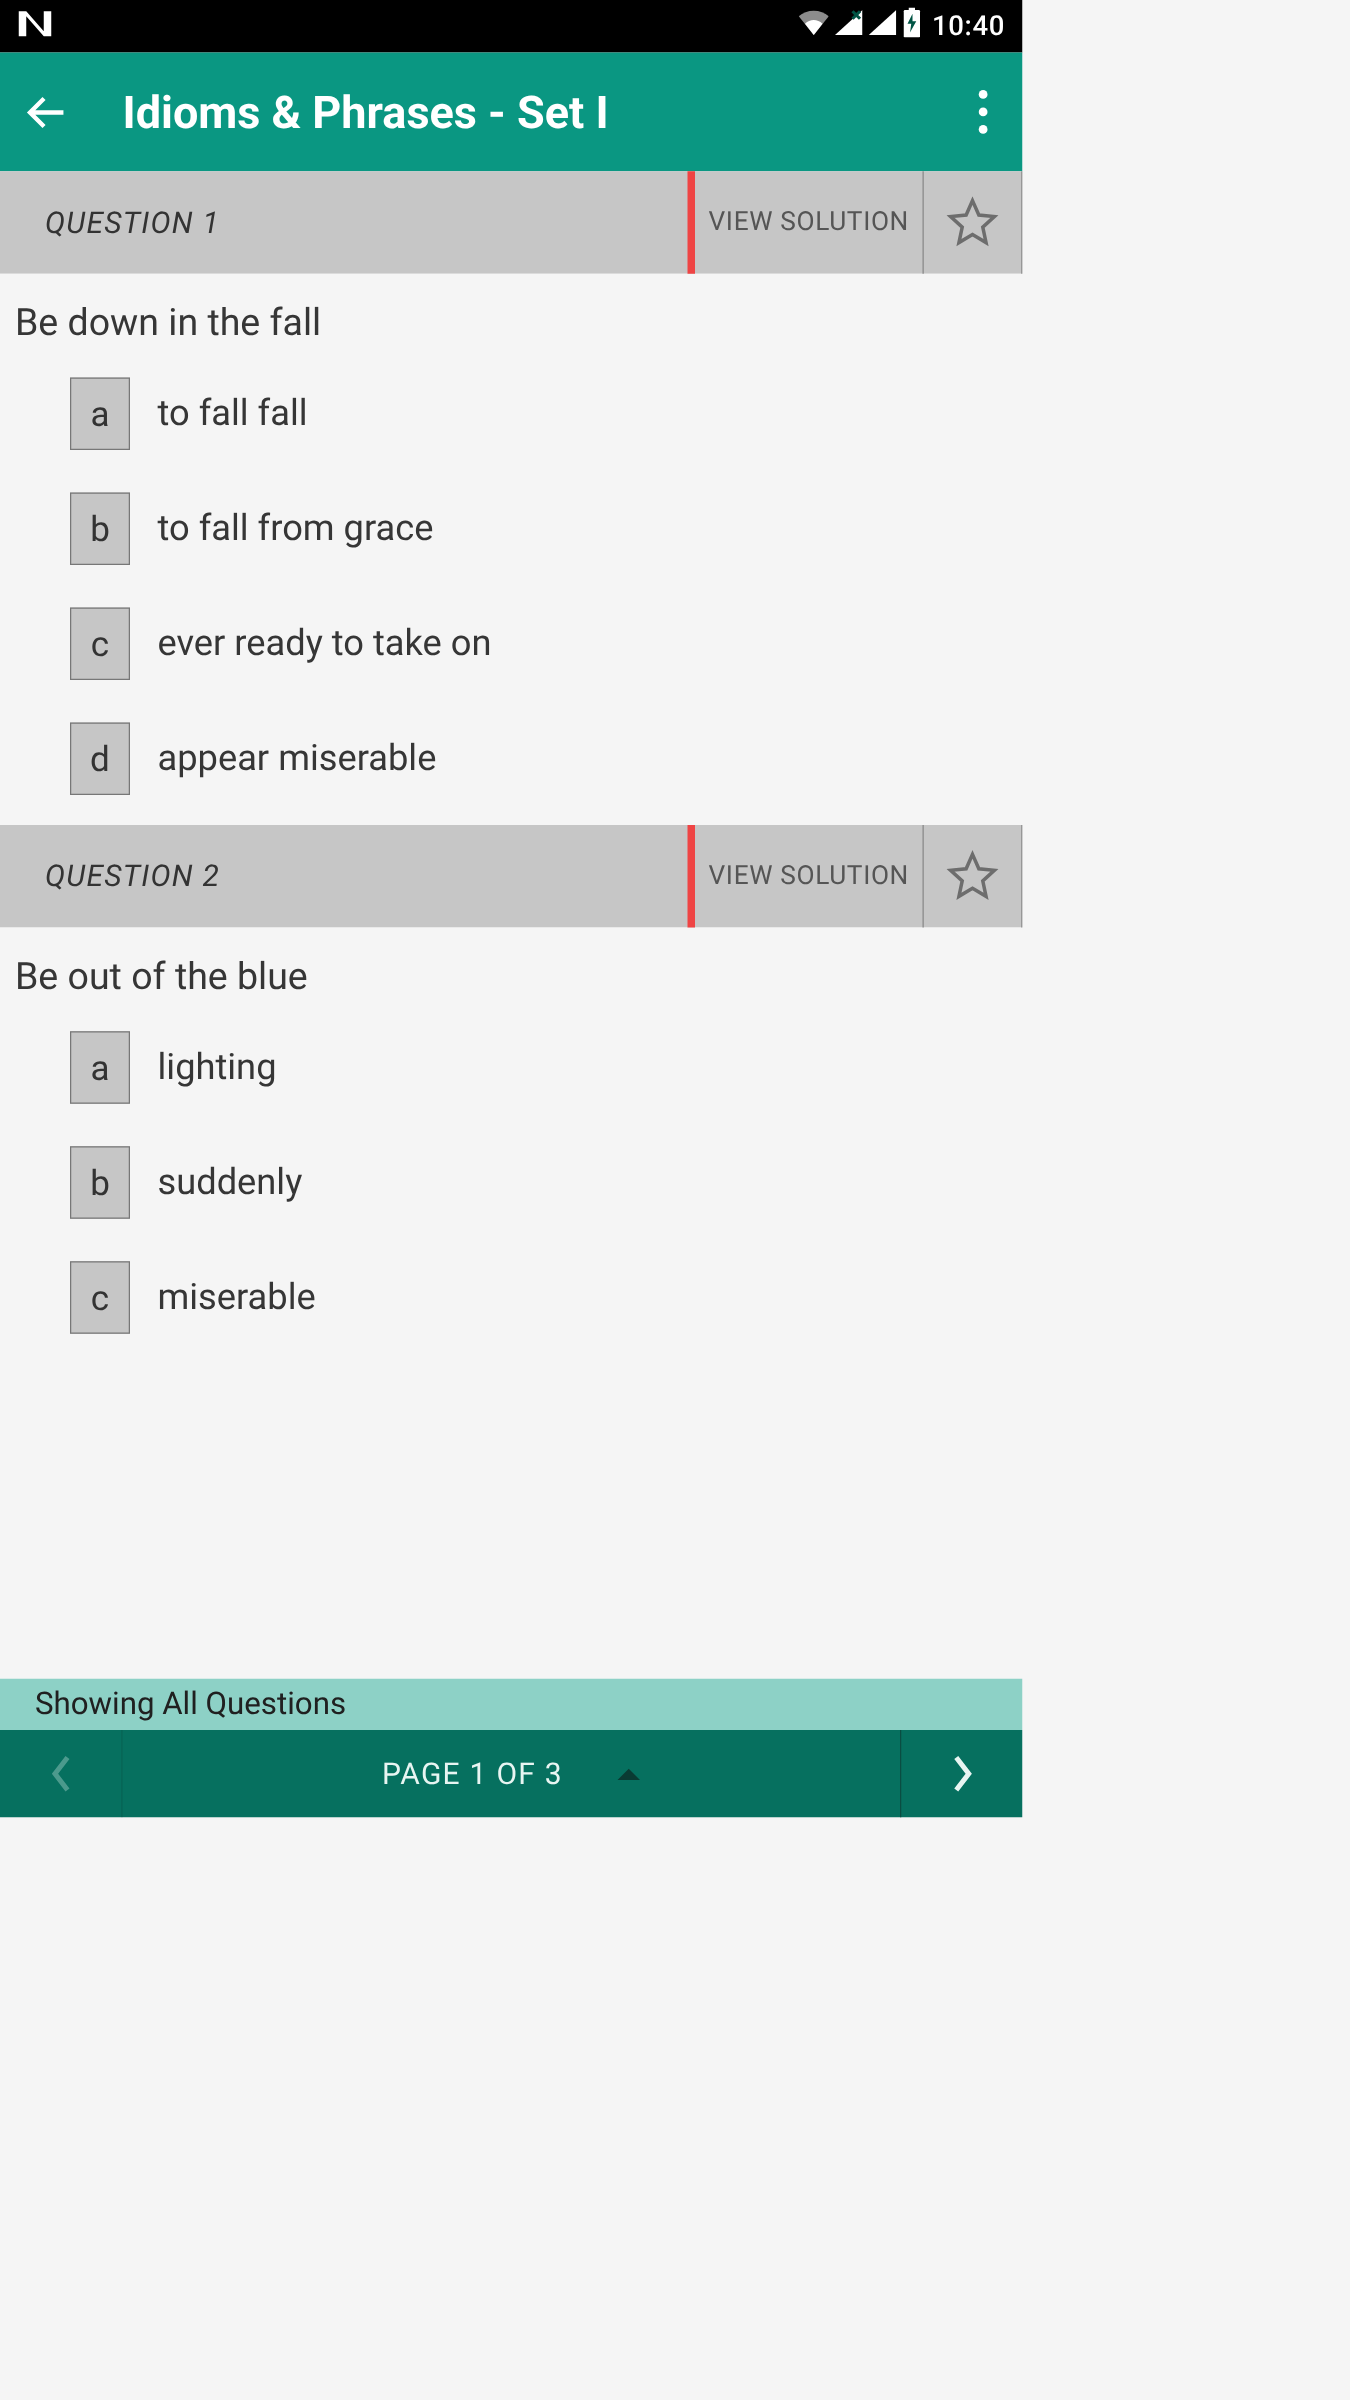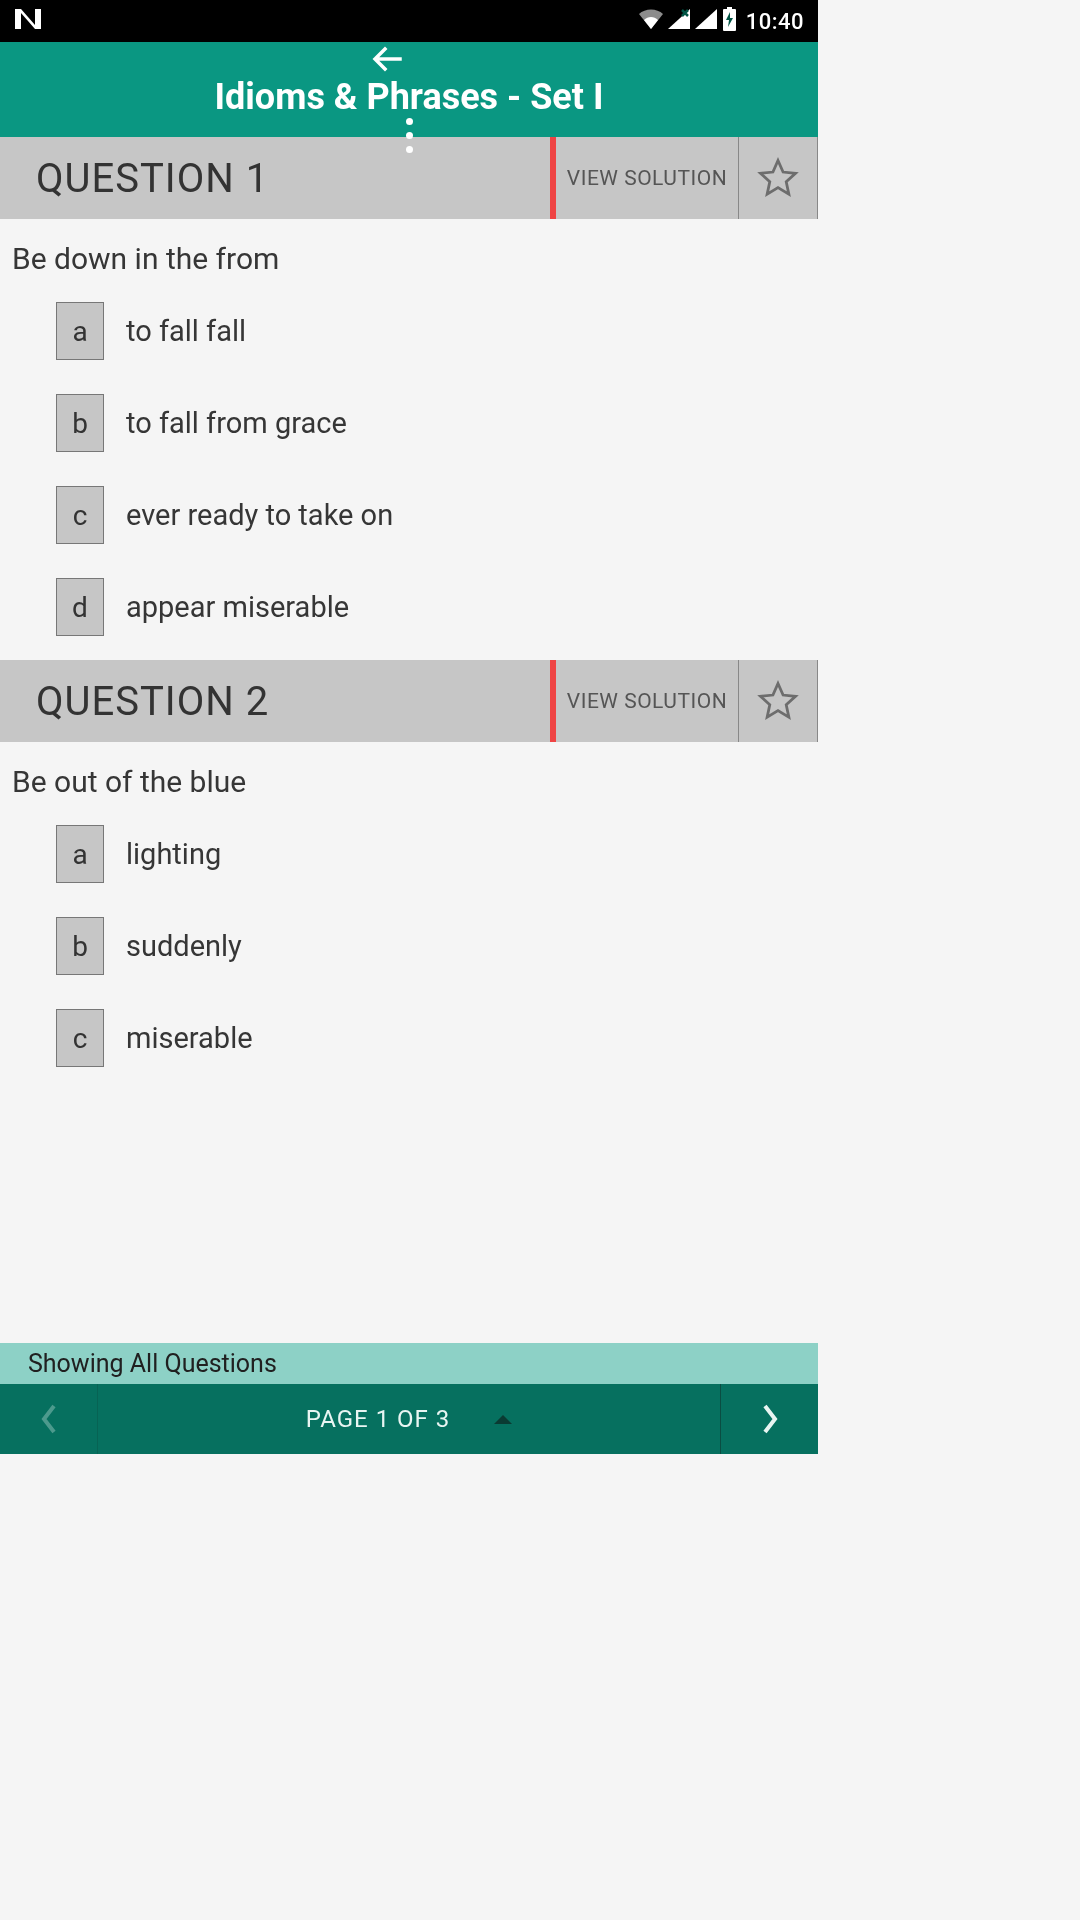--- a/index.html
+++ b/index.html
@@ -24,21 +24,20 @@
     .status-right { display: flex; align-items: center; gap: 5px; font-size: 22px; font-weight: 500; }
     .time { margin-left: 4px; letter-spacing: 0.5px; }
 
     .app-bar {
       height: 95px;
       background: #0a9782;
       display: flex;
       align-items: center;
       padding: 0 18px;
       color: #fff;
-      flex-direction: column;
     }
     .back-arrow {
       width: 36px; height: 36px;
       display: flex; align-items: center; justify-content: center;
       margin-right: 44px;
     }
     .app-title {
       font-size: 36px;
       font-weight: 700;
       flex: 1;
@@ -54,23 +53,24 @@
     .question-header {
       height: 82px;
       background: #c6c6c6;
       display: flex;
       align-items: stretch;
     }
     .q-label {
       flex: 1;
       display: flex; align-items: center;
       padding-left: 36px;
-      font-size: 40px;
+      font-size: 24px;
       color: #333;
       letter-spacing: 1px;
+      font-style: italic;
     }
     .q-solution-btn {
       width: 188px;
       border-left: 6px solid #ef4444;
       display: flex; align-items: center; justify-content: center;
       color: #555;
       font-size: 21px;
       letter-spacing: 0.5px;
     }
     .q-star {
@@ -203,21 +203,21 @@
   <div class="q-label">QUESTION 1</div>
   <div class="q-solution-btn">VIEW SOLUTION</div>
   <div class="q-star">
     <svg width="42" height="42" viewBox="0 0 24 24">
       <path d="M12 2 L14.9 8.6 L22 9.3 L16.7 14.1 L18.2 21.2 L12 17.5 L5.8 21.2 L7.3 14.1 L2 9.3 L9.1 8.6 Z" fill="none" stroke="#6d6d6d" stroke-width="1.6"></path>
     </svg>
   </div>
 </div>
 
 <div class="question-body">
-  <div class="q-text">Be down in the from</div>
+  <div class="q-text">Be down in the fall</div>
 
   <div class="option-row">
     <div class="option-letter">a</div>
     <div class="option-text">to fall fall</div>
   </div>
   <div class="option-row">
     <div class="option-letter">b</div>
     <div class="option-text">to fall from grace</div>
   </div>
   <div class="option-row">

